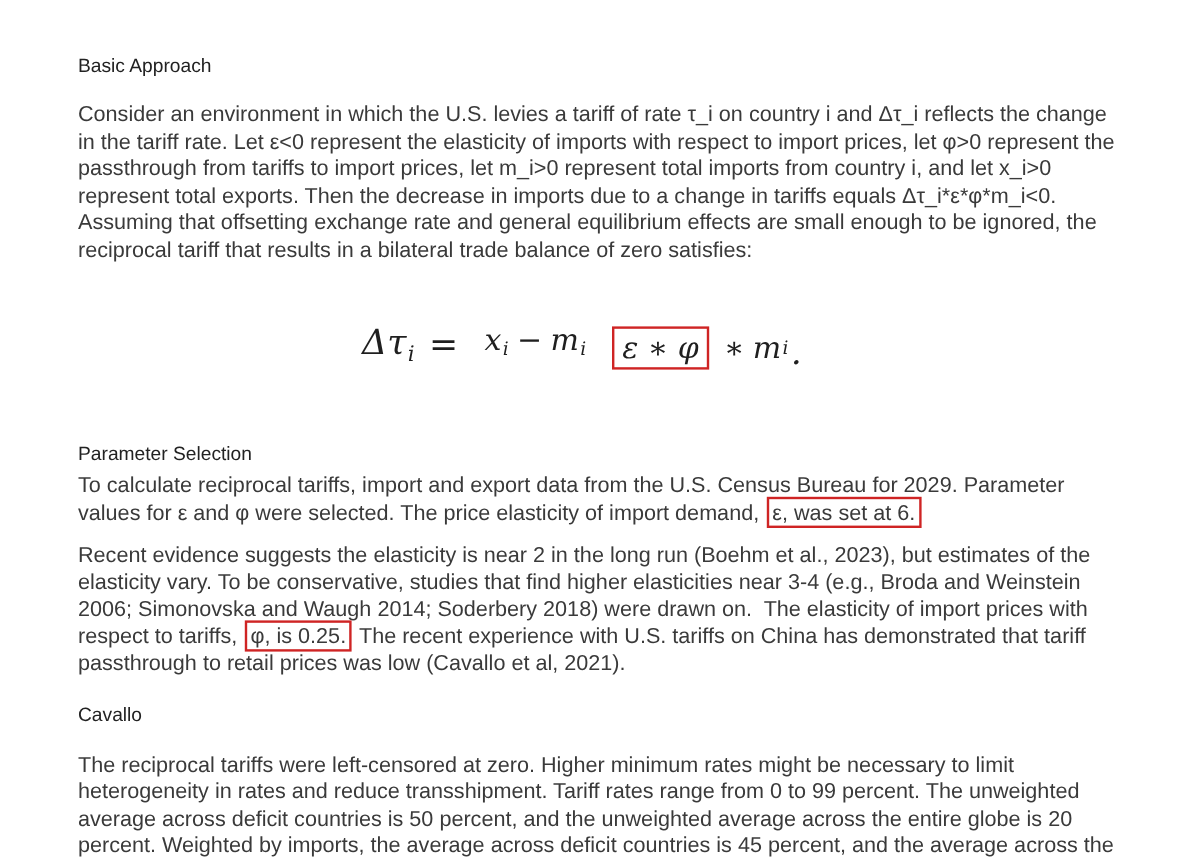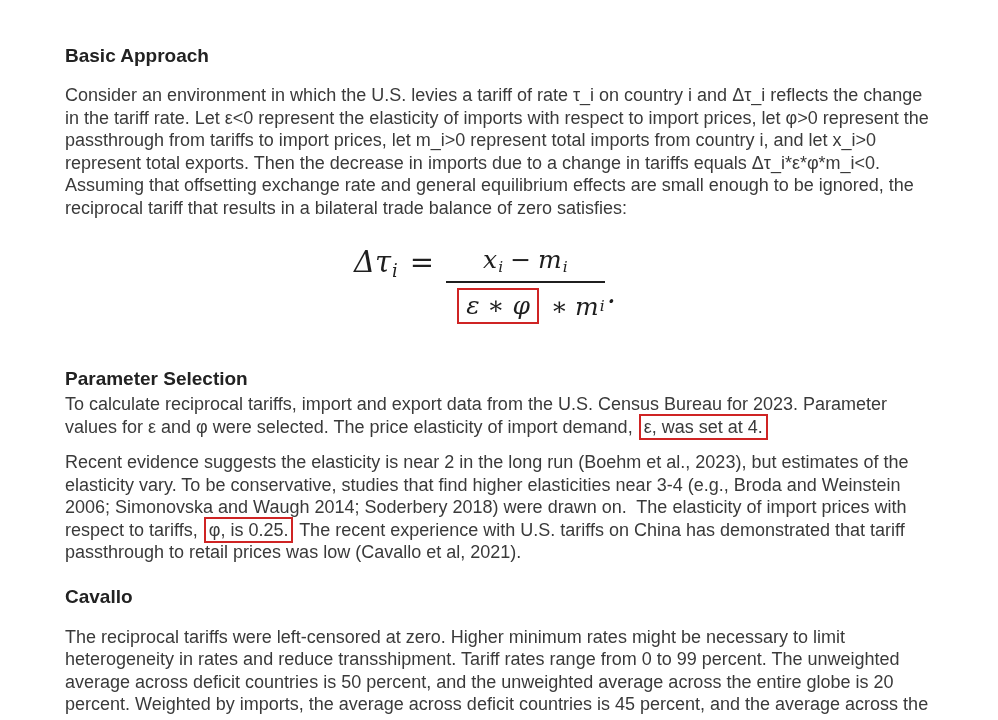--- a/index.html
+++ b/index.html
@@ -17,22 +17,22 @@
     font-family: "Liberation Sans", "DejaVu Sans", sans-serif;
     color: var(--text);
     overflow: hidden;
   }
   .doc {
     position: absolute;
     top: 48px; left: 65px;
     width: 874px;
   }
   .heading {
-    font-size: 19px;
-    font-weight: 700;
+    font-size: 16px;
+    font-weight: 400;
     color: var(--heading);
     line-height: 15px;
     margin: 0;
   }
   .para {
     font-size: 18px;
     line-height: 22.5px;
     margin: 0;
     white-space: pre-wrap;
   }
@@ -49,35 +49,36 @@
     padding: 1px 3px;
     margin: 0 1px;
   }
 
   
   .formula-row {
     height: 84px;
     margin: 0 0 42px 0;
     display: flex;
     justify-content: center;
+    align-items: center;
     transform: translateX(-17px);
     font-family: "DejaVu Serif", "DejaVu Sans", serif;
     font-style: italic;
     color: var(--math-ink);
   }
   .f-lhs { font-size: 29px; }
   .f-eq  { font-size: 29px; margin: 0 12px; }
   .msub {
     font-size: 0.62em;
     vertical-align: -0.28em;
     margin-left: 1px;
   }
   .frac {
     display: inline-flex;
-    flex-direction: column;
+    flex-direction: row;
     align-items: center;
     font-size: 25px;
   }
   .frac .num {
     padding: 0 10px 5px 10px;
     white-space: nowrap;
   }
   .frac .bar {
     align-self: stretch;
     height: 2px;
@@ -124,21 +125,21 @@
           <span class="f-opspace">∗</span>
           <span>m</span>
           <span class="msub">i</span>
         </span>
     </span>
     <span class="f-period">.</span>
   </div>
 
   <h3 class="heading" id="h-param">Parameter Selection</h3>
 
-  <p class="para" id="p-param-1"><span>To calculate reciprocal tariffs, import and export data from the U.S. Census Bureau for 2023. Parameter values for ε and φ were selected. The price elasticity of import demand, </span><span class="redbox">ε, was set at 4.</span></p>
+  <p class="para" id="p-param-1"><span>To calculate reciprocal tariffs, import and export data from the U.S. Census Bureau for 2029. Parameter values for ε and φ were selected. The price elasticity of import demand, </span><span class="redbox">ε, was set at 6.</span></p>
 
   <p class="para" id="p-param-2"><span>Recent evidence suggests the elasticity is near 2 in the long run (Boehm et al., 2023), but estimates of the elasticity vary. To be conservative, studies that find higher elasticities near 3-4 (e.g., Broda and Weinstein 2006; Simonovska and Waugh 2014; Soderbery 2018) were drawn on.  The elasticity of import prices with respect to tariffs, </span><span class="redbox">φ, is 0.25.</span><span> The recent experience with U.S. tariffs on China has demonstrated that tariff passthrough to retail prices was low (Cavallo et al, 2021).</span></p>
 
   <h3 class="heading" id="h-findings">Cavallo</h3>
 
   <p class="para" id="p-findings">The reciprocal tariffs were left-censored at zero. Higher minimum rates might be necessary to limit heterogeneity in rates and reduce transshipment. Tariff rates range from 0 to 99 percent. The unweighted average across deficit countries is 50 percent, and the unweighted average across the entire globe is 20 percent. Weighted by imports, the average across deficit countries is 45 percent, and the average across the entire globe is 41 percent. Standard deviations range from 20.5 to 31.8 percentage points.</p>
 
 </div>
 
 </body></html>

